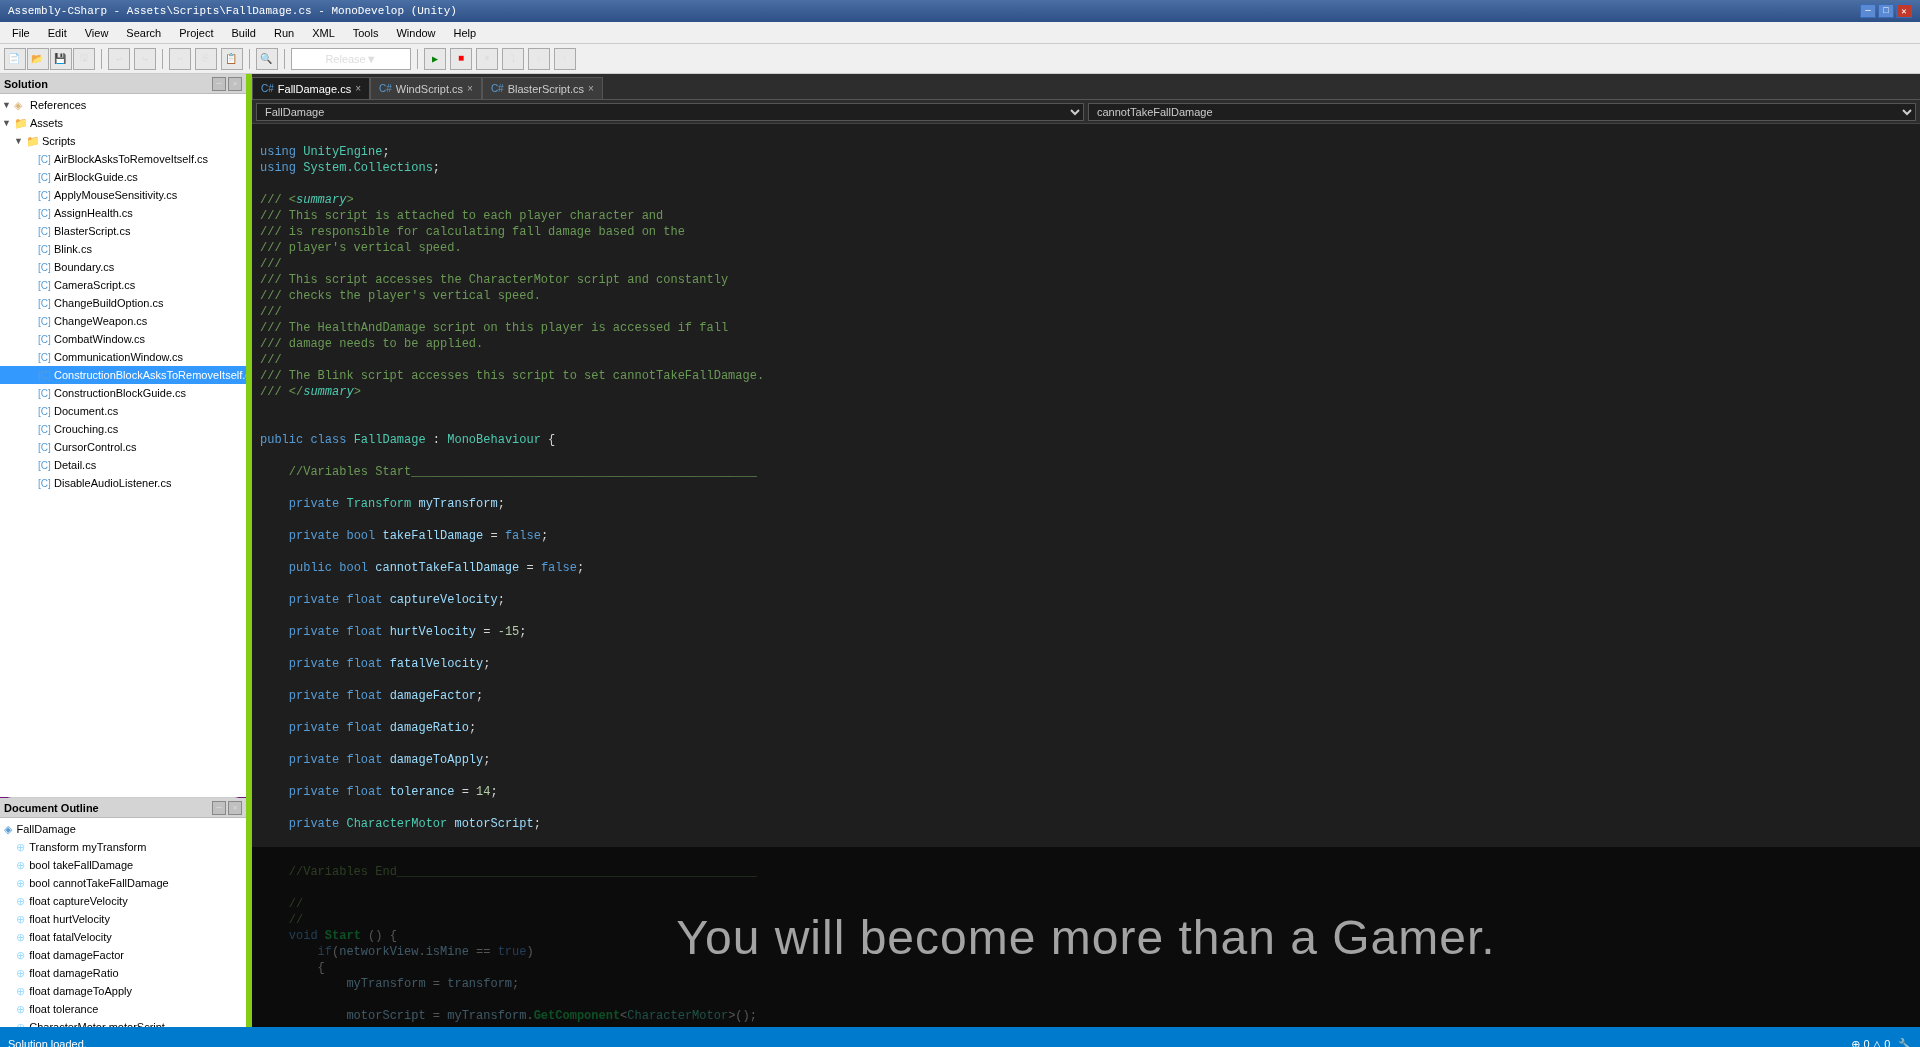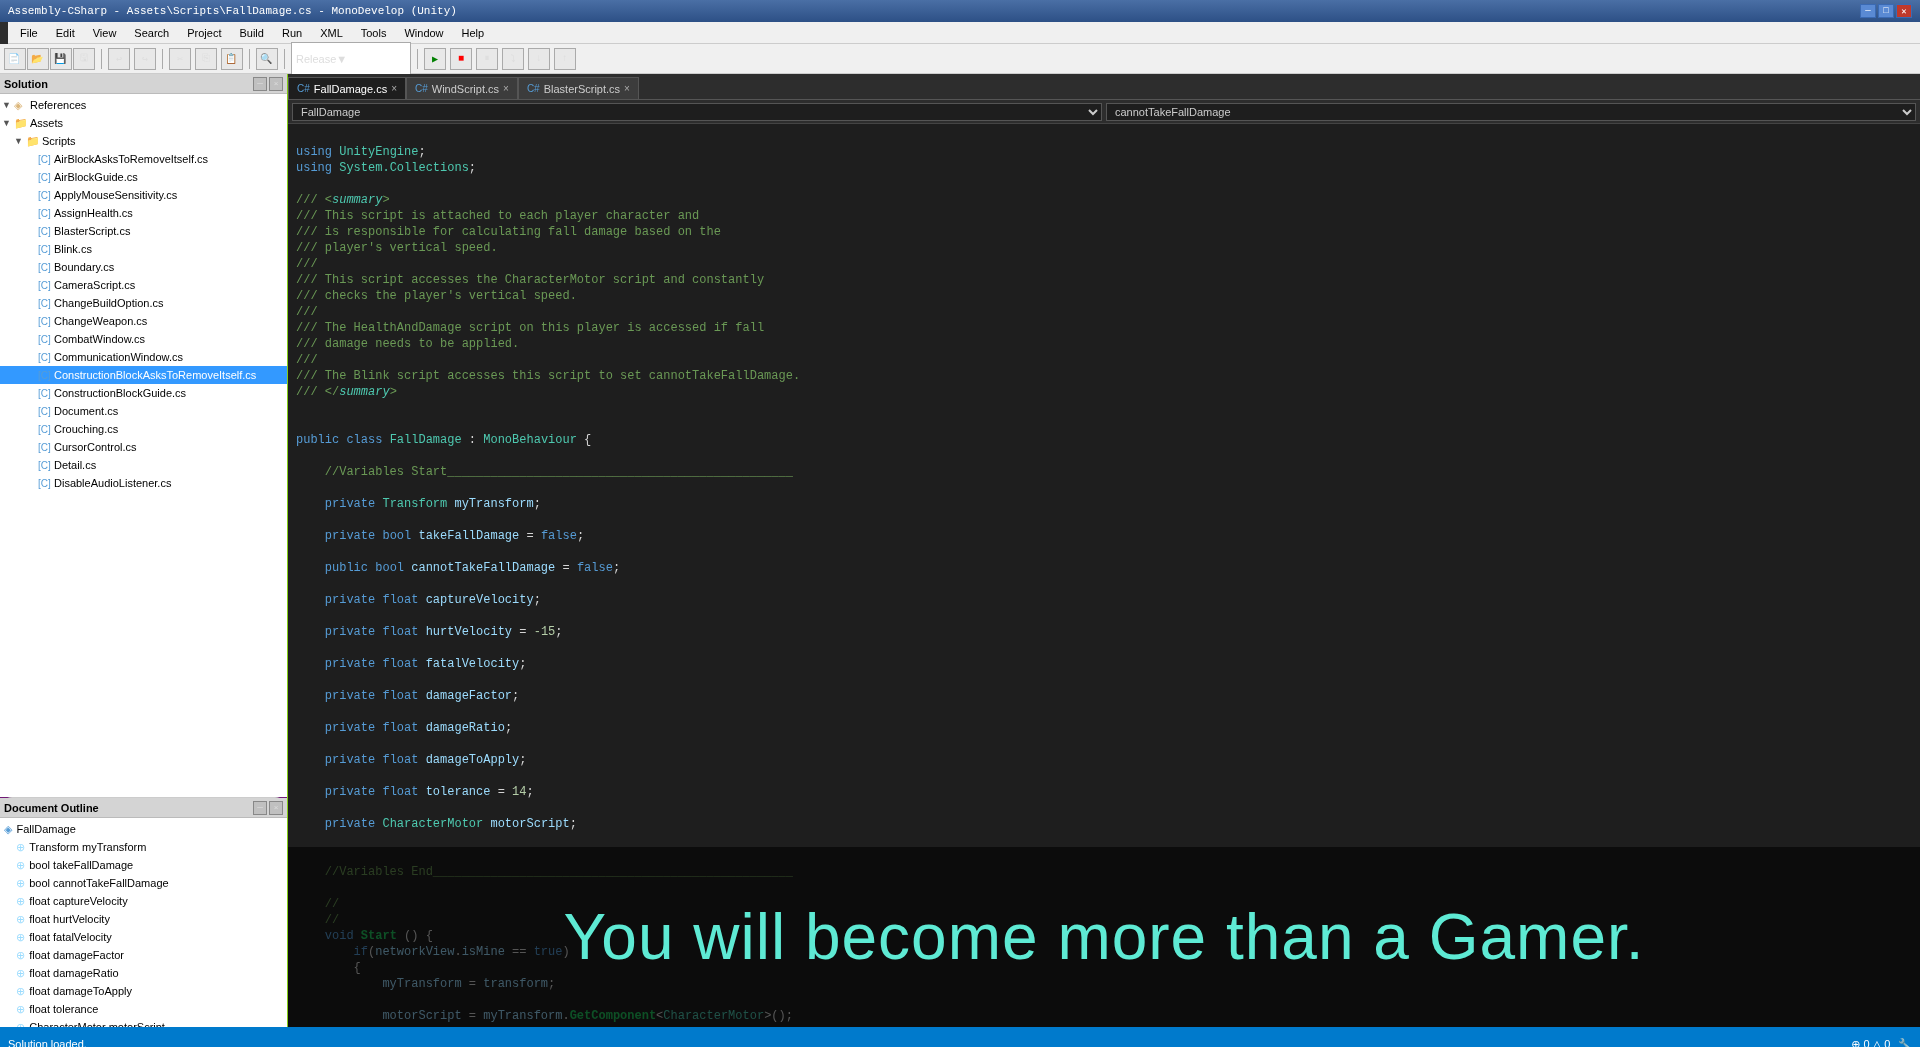--- a/index.html
+++ b/index.html
@@ -25,21 +25,20 @@
 
     
     #menubar {
       background: #f0f0f0;
       height: 22px;
       display: flex;
       align-items: center;
       padding: 0 4px;
       gap: 2px;
       border-bottom: 1px solid #ccc;
-      margin-left: 8px;
     }
     #menubar .menu-item {
       padding: 2px 8px;
       font-size: 11px;
       color: #000;
       cursor: pointer;
       font-family: Arial, sans-serif;
     }
 
     
@@ -54,36 +53,36 @@
     }
     .tb-btn {
       height: 22px; width: 22px; background: #e8e8e8; border: 1px solid #aaa;
       display: flex; align-items: center; justify-content: center; cursor: pointer; font-size: 10px;
     }
     .tb-separator { width: 1px; height: 20px; background: #aaa; margin: 0 2px; }
     .tb-group { display: flex; gap: 1px; }
 
     
     #release-dropdown {
-      height: 34px; background: white; border: 1px solid #aaa;
+      height: 22px; background: white; border: 1px solid #aaa;
       display: flex; align-items: center; padding: 0 4px; cursor: pointer;
-      font-family: Arial, sans-serif; font-size: 11px; min-width: 120px; justify-content: flex-start;
+      font-family: Arial, sans-serif; font-size: 11px; min-width: 120px; justify-content: center;
     }
 
     
     #main-layout {
       display: flex;
       height: calc(1047px - 22px - 22px - 30px - 20px);
     }
 
     
     #left-panel {
-      width: 288px;
+      width: 252px;
       background: #701a75;
-      border-right: 1px solid #84cc16;
+      border-right: 6px solid #84cc16;
       display: flex;
       flex-direction: column;
     }
 
     
     #solution-panel {
       flex: 1;
       display: flex;
       flex-direction: column;
       overflow: hidden;
@@ -242,22 +241,22 @@
       bottom: 0;
       left: 0;
       right: 0;
       height: 180px;
       background: rgba(0,0,0,0.6);
       display: flex;
       align-items: center;
       justify-content: center;
     }
     #overlay-text {
-      color: #5eead4;
-      font-size: 64px;
+      color: #a3a3a3;
+      font-size: 48px;
       font-family: Arial, sans-serif;
       font-weight: 300;
       letter-spacing: 1px;
     }
 
     
     #statusbar {
       background: #007acc;
       height: 34px;
       display: flex;

